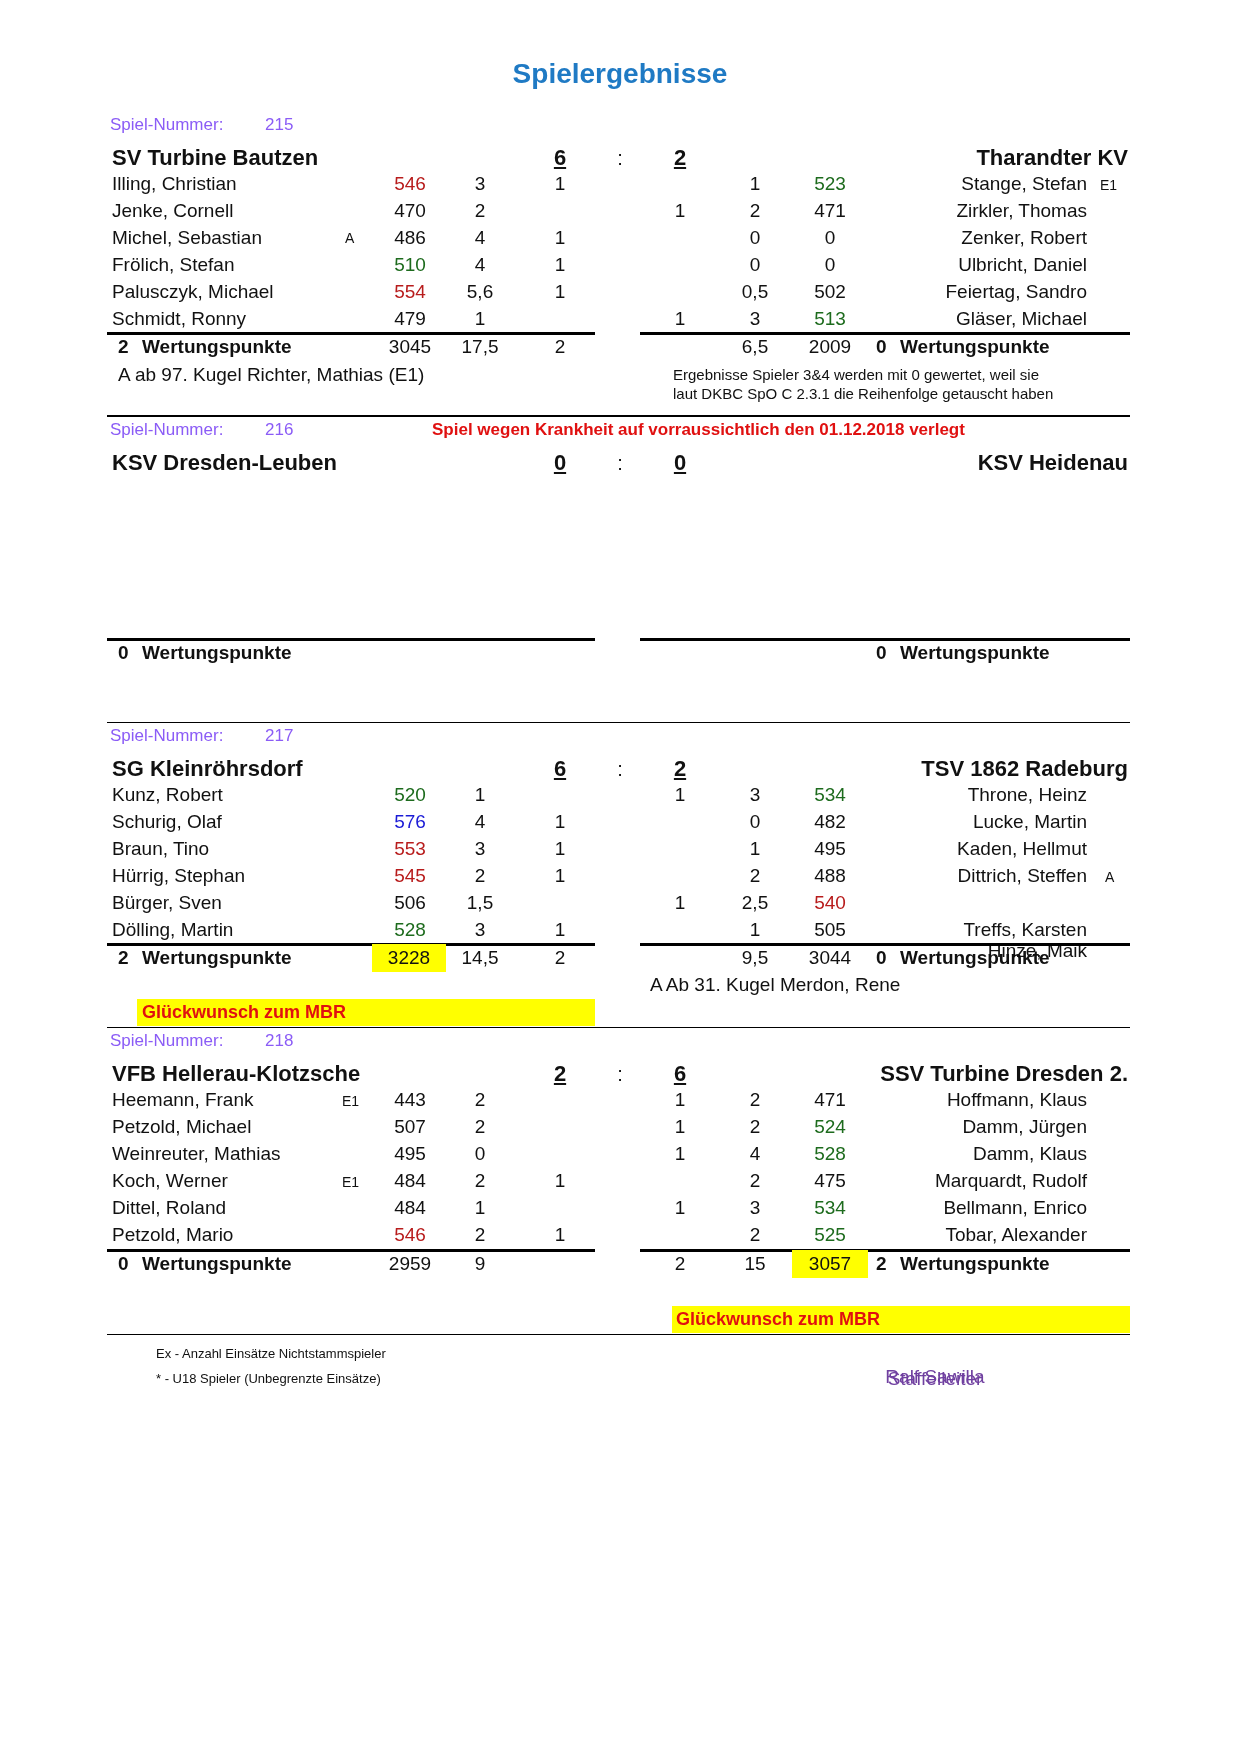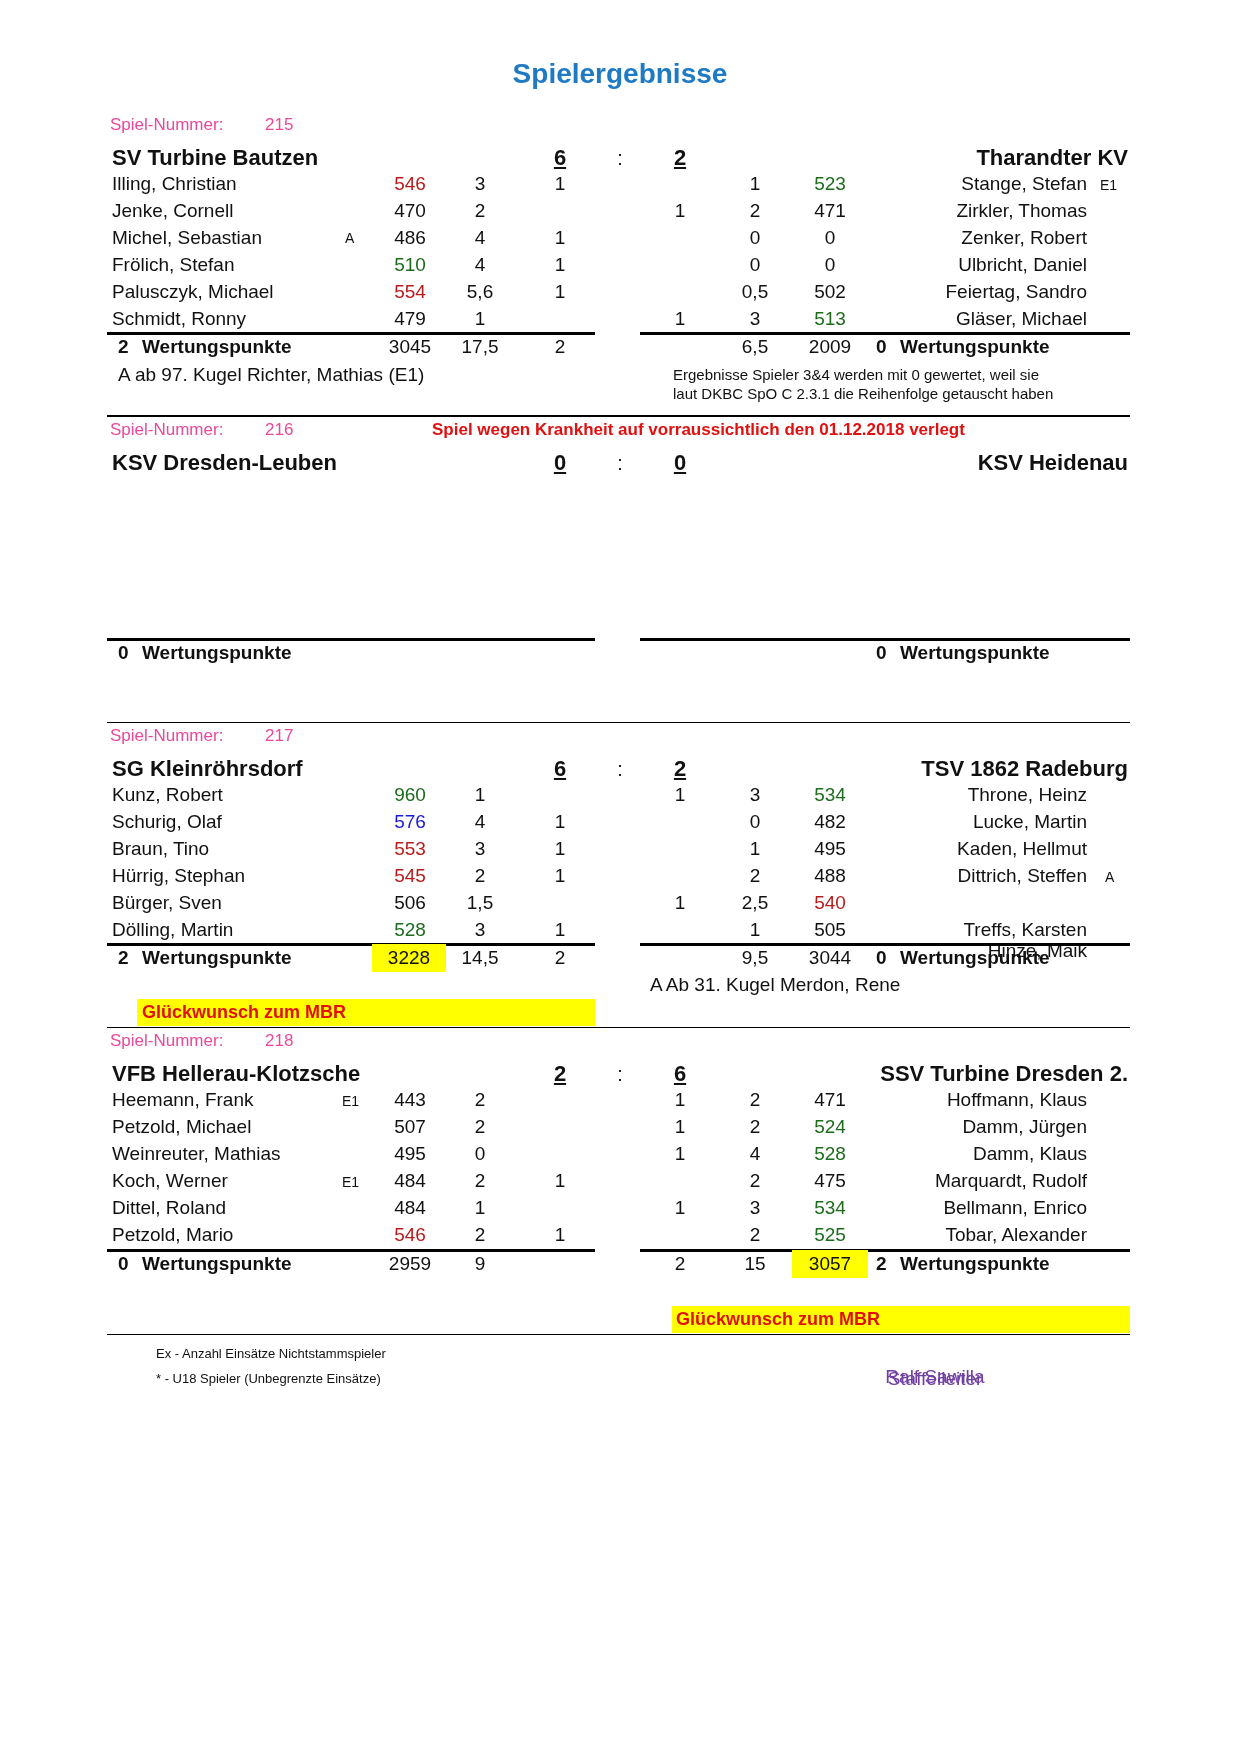--- a/index.html
+++ b/index.html
@@ -1,19 +1,19 @@
 <!DOCTYPE html>
 <html><head>
 <meta charset="utf-8">
 <style>
   html, body { margin: 0; padding: 0; background: #ffffff; }
   body { width: 1240px; height: 1754px; position: relative; font-family: "Liberation Sans", sans-serif; color: #111; overflow: hidden; }
   .abs { position: absolute; white-space: nowrap; }
   .title { left: 0; width: 1240px; top: 58px; text-align: center; font-size: 28px; font-weight: bold; color: #1f7ac4; }
-  .spiel-label { font-size: 17px; color: #ec4899; }
+  .spiel-label { font-size: 17px; color: #8b5cf6; }
   .team { font-size: 22px; font-weight: bold; text-align: right; }
   .score { font-size: 22px; font-weight: bold; text-decoration: underline; width: 30px; text-align: center; }
   .colon { font-size: 20px; width: 20px; text-align: center; }
   .cell { font-size: 19px; }
   .c { text-align: center; }
   .r { text-align: right; }
   .small { font-size: 14px; }
   .bold { font-weight: bold; }
   .hl { background: #ffff00; }
   .rule { position: absolute; height: 3px; background: #000; }
@@ -173,21 +173,21 @@
   <span class="abs team" style="left:112px;top:756px;">SG Kleinröhrsdorf</span>
   <span class="abs score" style="left:545px;top:756px;">6</span>
   <span class="abs colon" style="left:610px;top:758px;">:</span>
   <span class="abs score" style="left:665px;top:756px;">2</span>
   <span class="abs team r" style="right:112px;top:756px;">TSV 1862 Radeburg</span>
 </div>
 
 <div>
   <div>
     <span class="abs cell" style="left:112px;top:784px;">Kunz, Robert</span>
-    <span class="abs cell green c" style="left:380px;width:60px;top:784px;">960</span>
+    <span class="abs cell green c" style="left:380px;width:60px;top:784px;">520</span>
     <span class="abs cell c" style="left:460px;width:40px;top:784px;">1</span>
     <span class="abs cell c" style="left:540px;width:40px;top:784px;"></span>
   </div>
   <div>
     <span class="abs cell" style="left:112px;top:811px;">Schurig, Olaf</span>
     <span class="abs cell blue c" style="left:380px;width:60px;top:811px;">576</span>
     <span class="abs cell c" style="left:460px;width:40px;top:811px;">4</span>
     <span class="abs cell c" style="left:540px;width:40px;top:811px;">1</span>
   </div>
   <div>

